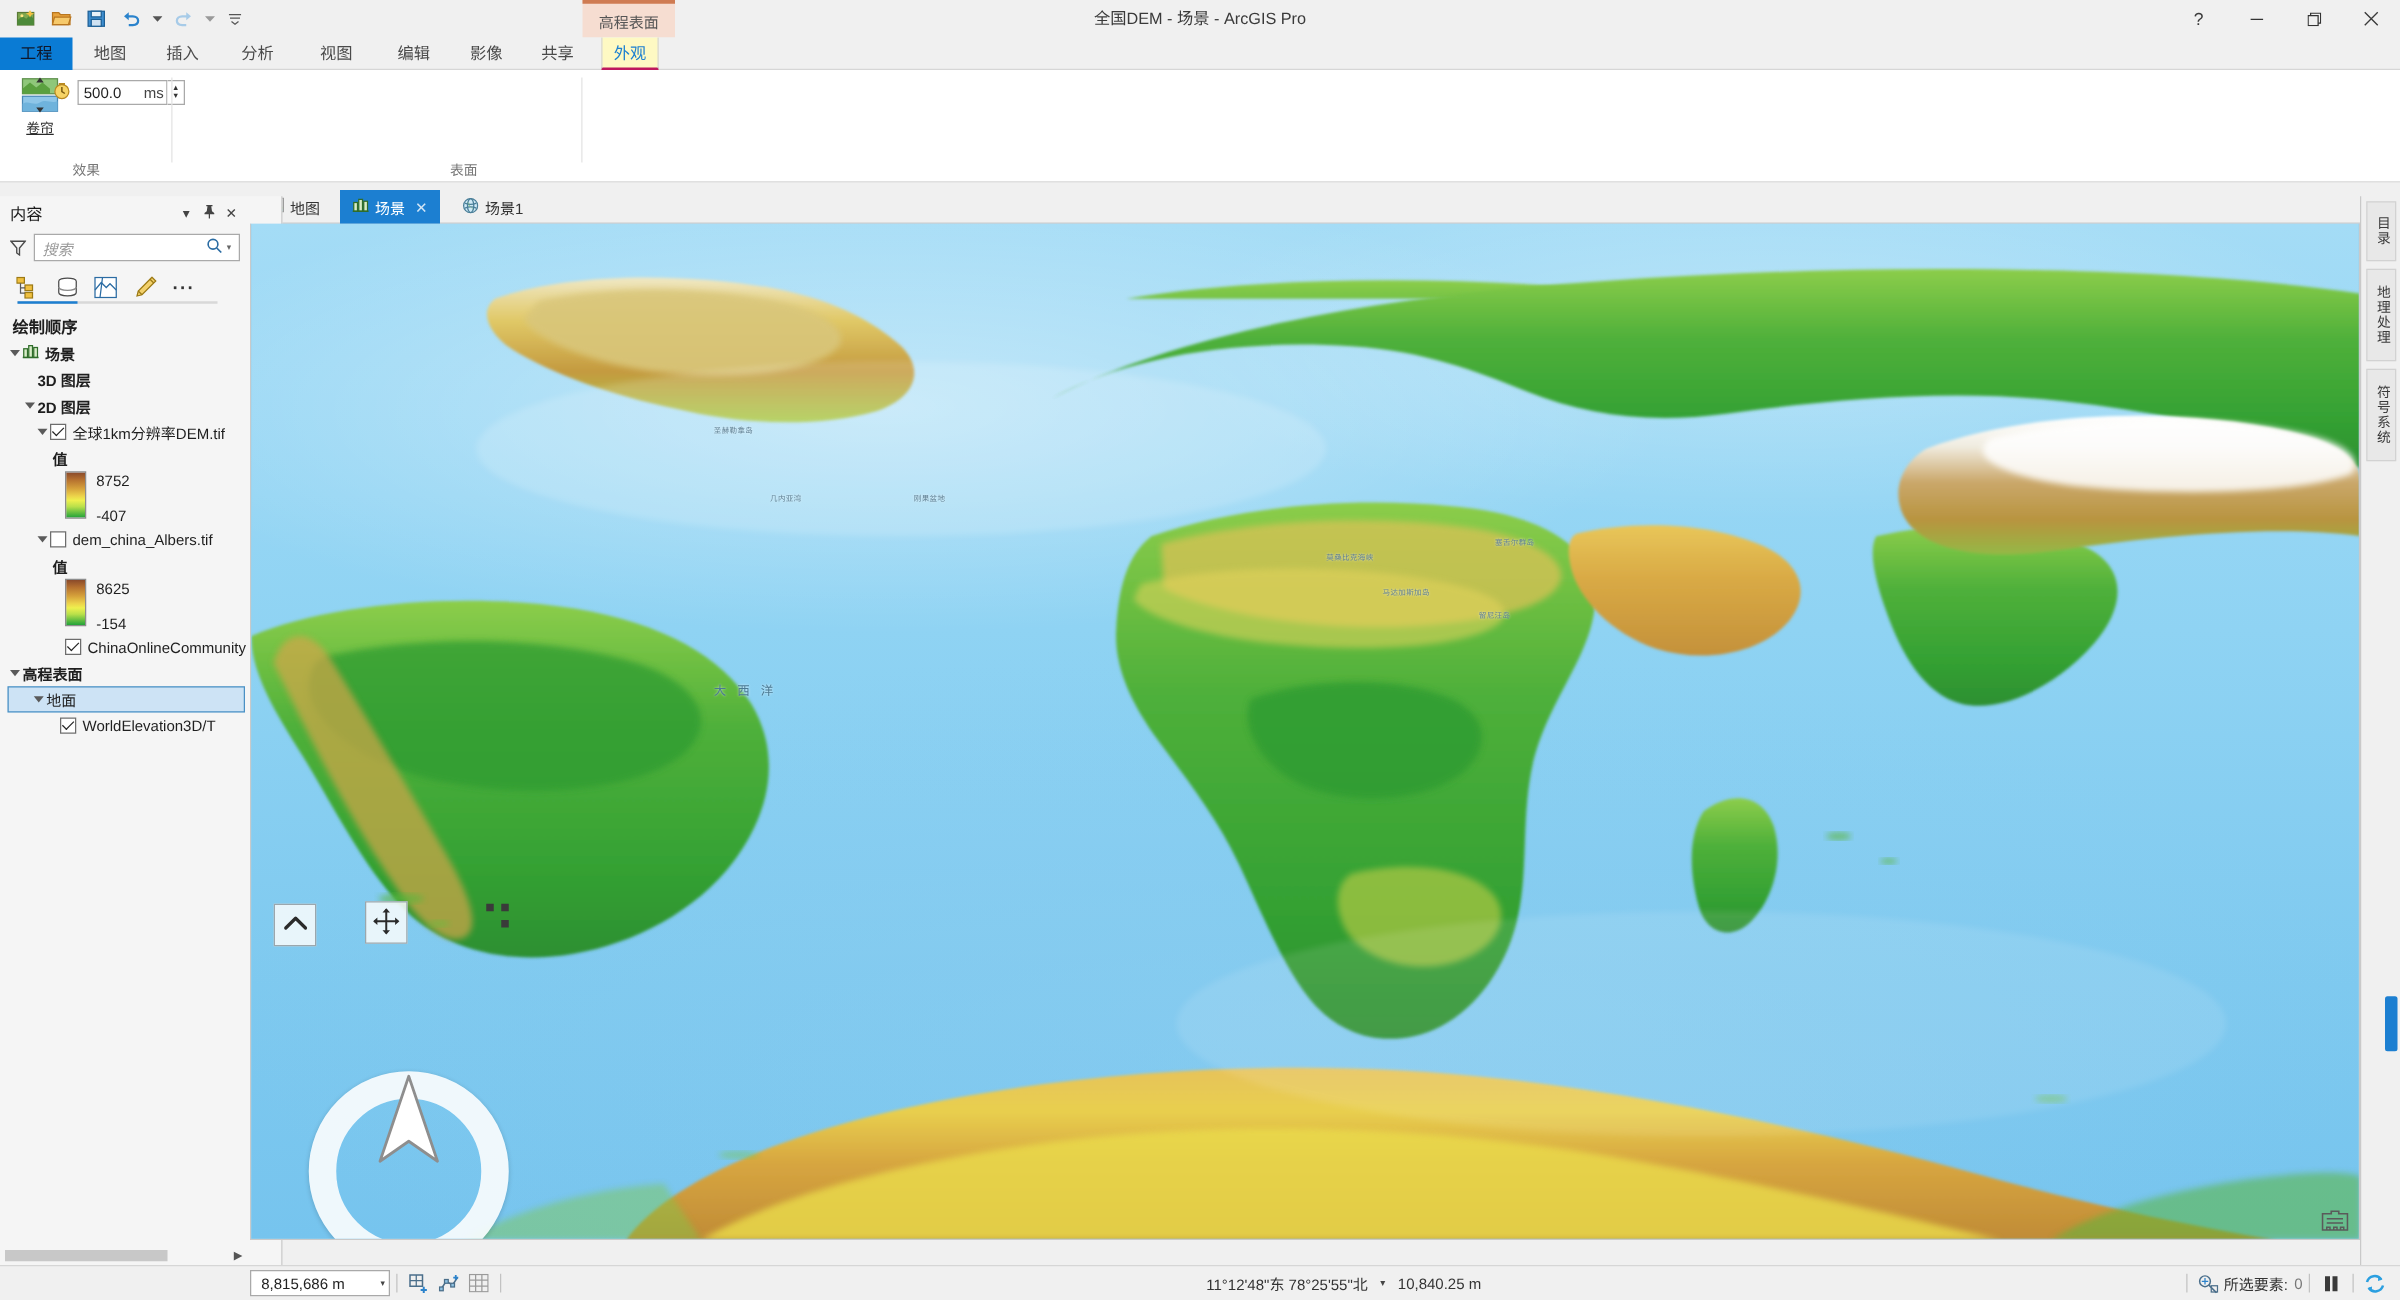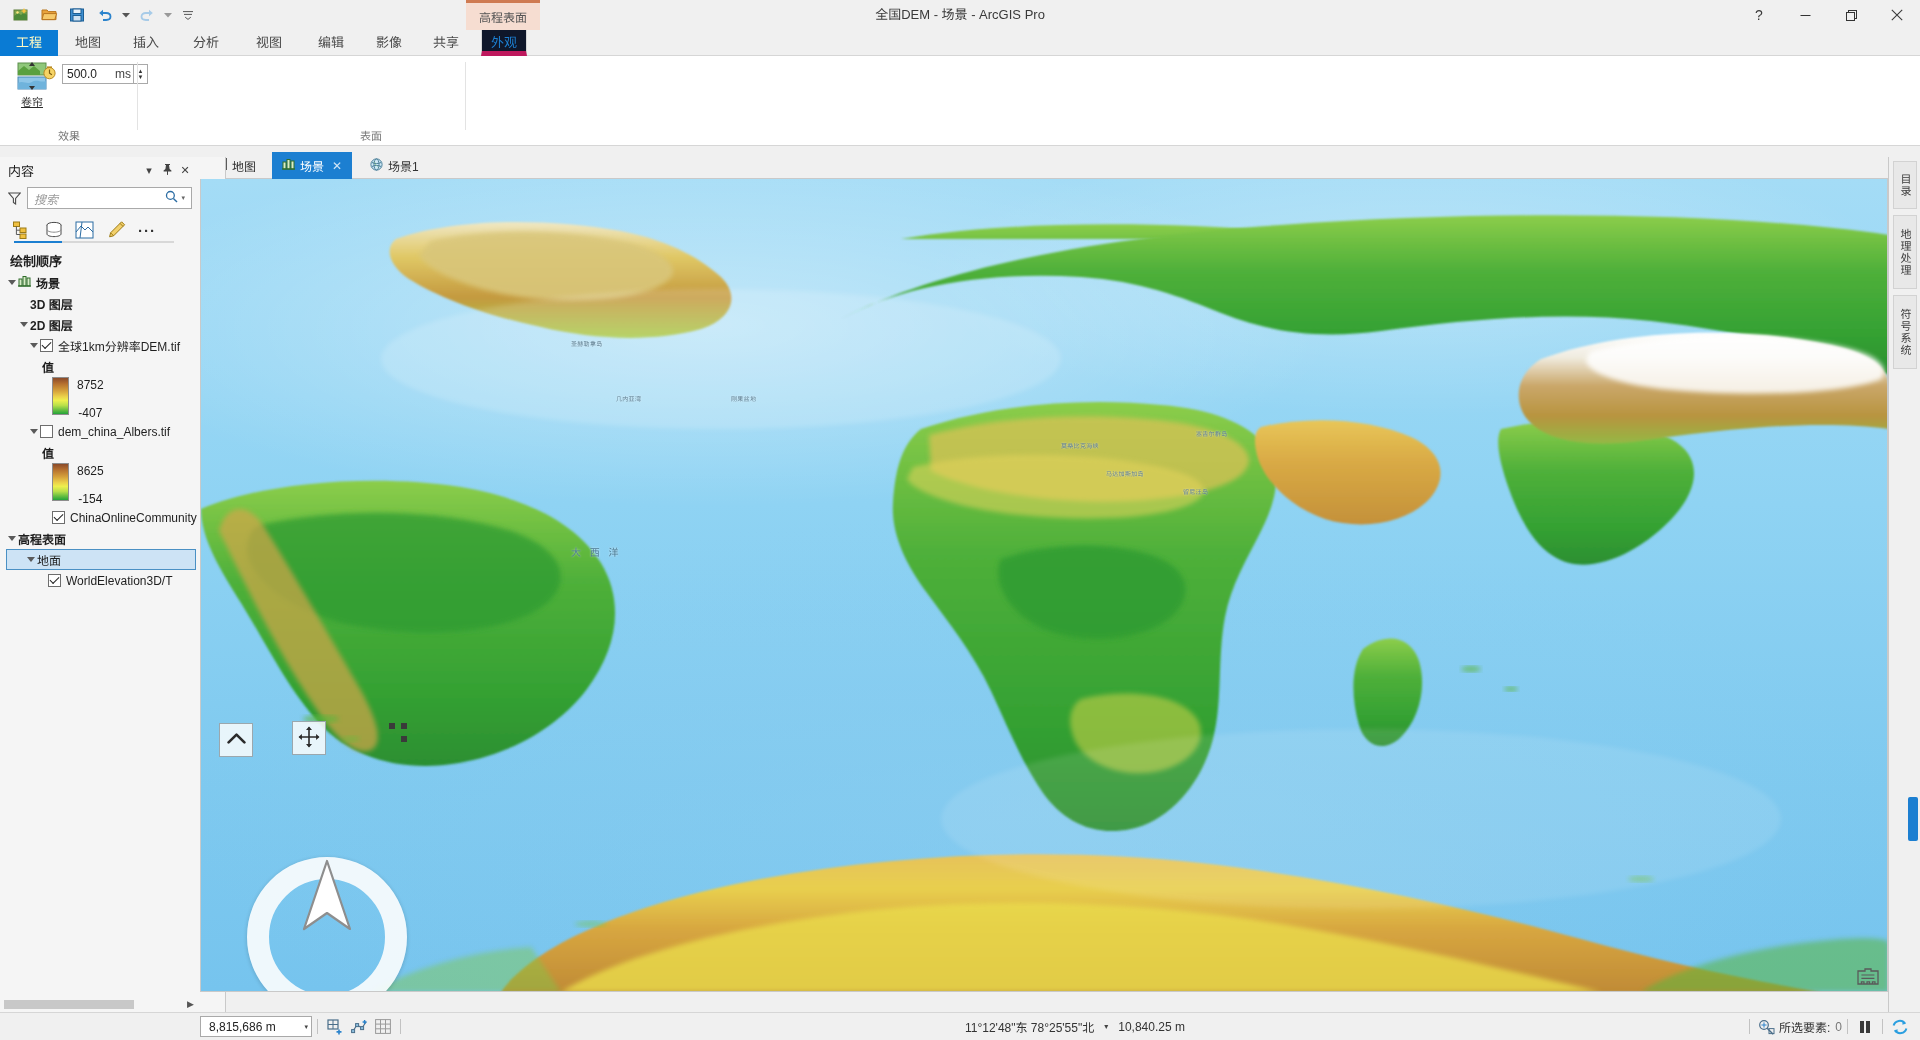--- a/index.html
+++ b/index.html
@@ -48,25 +48,25 @@
   .ribbon-tabs{
     position:absolute; left:0; top:30px; width:1920px; height:26px;
     background:#f0f0f0; border-bottom:1px solid #d6d6d6;
   }
   .tab{
     position:absolute; top:0; height:26px; line-height:26px;
     padding:0 13px; font-size:13px; color:#4a4a4a; cursor:pointer;
   }
   .tab.project{
     left:0; width:58px; padding:0; text-align:center;
-    background:#0a7bd4; color:#fef9c3; font-size:13px;
+    background:#0a7bd4; color:#0f172a; font-size:13px;
   }
   .tab.active-ctx{
-    background:#0f172a; color:#1c7fd1; border-left:1px solid #d6d6d6;
-    border-right:1px solid #d6d6d6; border-bottom:5px solid #be185d;
+    background:#fef9c3; color:#1c7fd1; border-left:1px solid #d6d6d6;
+    border-right:1px solid #d6d6d6; border-bottom:2px solid #be185d;
   }
   .acct-bar{
     position:absolute; right:6px; top:28px; height:26px;
     display:flex; align-items:center; gap:8px; font-size:12px; color:#555;
   }
   .promo-btn{
     display:flex; align-items:center; height:21px;
     background:linear-gradient(90deg,#1a9bf0 0%,#1a9bf0 30%, #bfe4fb 31%, #d9eefd 100%);
     border:1px solid #1a9bf0; border-radius:3px; overflow:hidden; cursor:pointer;
   }
@@ -186,21 +186,21 @@
     content:""; display:block; width:8px; height:4px;
     border-left:1.6px solid #222; border-bottom:1.6px solid #222;
     transform:rotate(-45deg) translate(1px,-1px);
   }
   .ramp{
     width:17px; height:38px; margin-right:8px; flex:0 0 auto;
     background:linear-gradient(180deg,#8a4a2a 0%,#b5702f 16%,#d6a23b 36%,#ecd24a 52%,#eef04e 62%,#b9e04a 76%,#6cc142 88%,#23a33a 100%);
     border:1px solid #8d8d8d;
   }
   .ramp-row{ position:relative; height:44px; display:flex; align-items:stretch; padding-left:24px; }
-  .ramp-vals{ display:flex; flex-direction:column; justify-content:space-between; font-size:12px; color:#1f1f1f; padding:1px 0;text-align:center; }
+  .ramp-vals{ display:flex; flex-direction:column; justify-content:space-between; font-size:12px; color:#1f1f1f; padding:1px 0; }
 
   
   .mapwrap{
     position:absolute; left:200px; top:179px; width:1688px; height:813px;
     background:#8fd0f2; overflow:hidden; border:1px solid #c9c9c9; border-top:none;
   }
   .ocean{ position:absolute; left:0; top:0; width:100%; height:100%;
     background:
       radial-gradient(ellipse 900px 260px at 30% 18%, rgba(255,255,255,.38), transparent 70%),
       radial-gradient(ellipse 700px 200px at 72% 12%, rgba(255,255,255,.28), transparent 70%),

